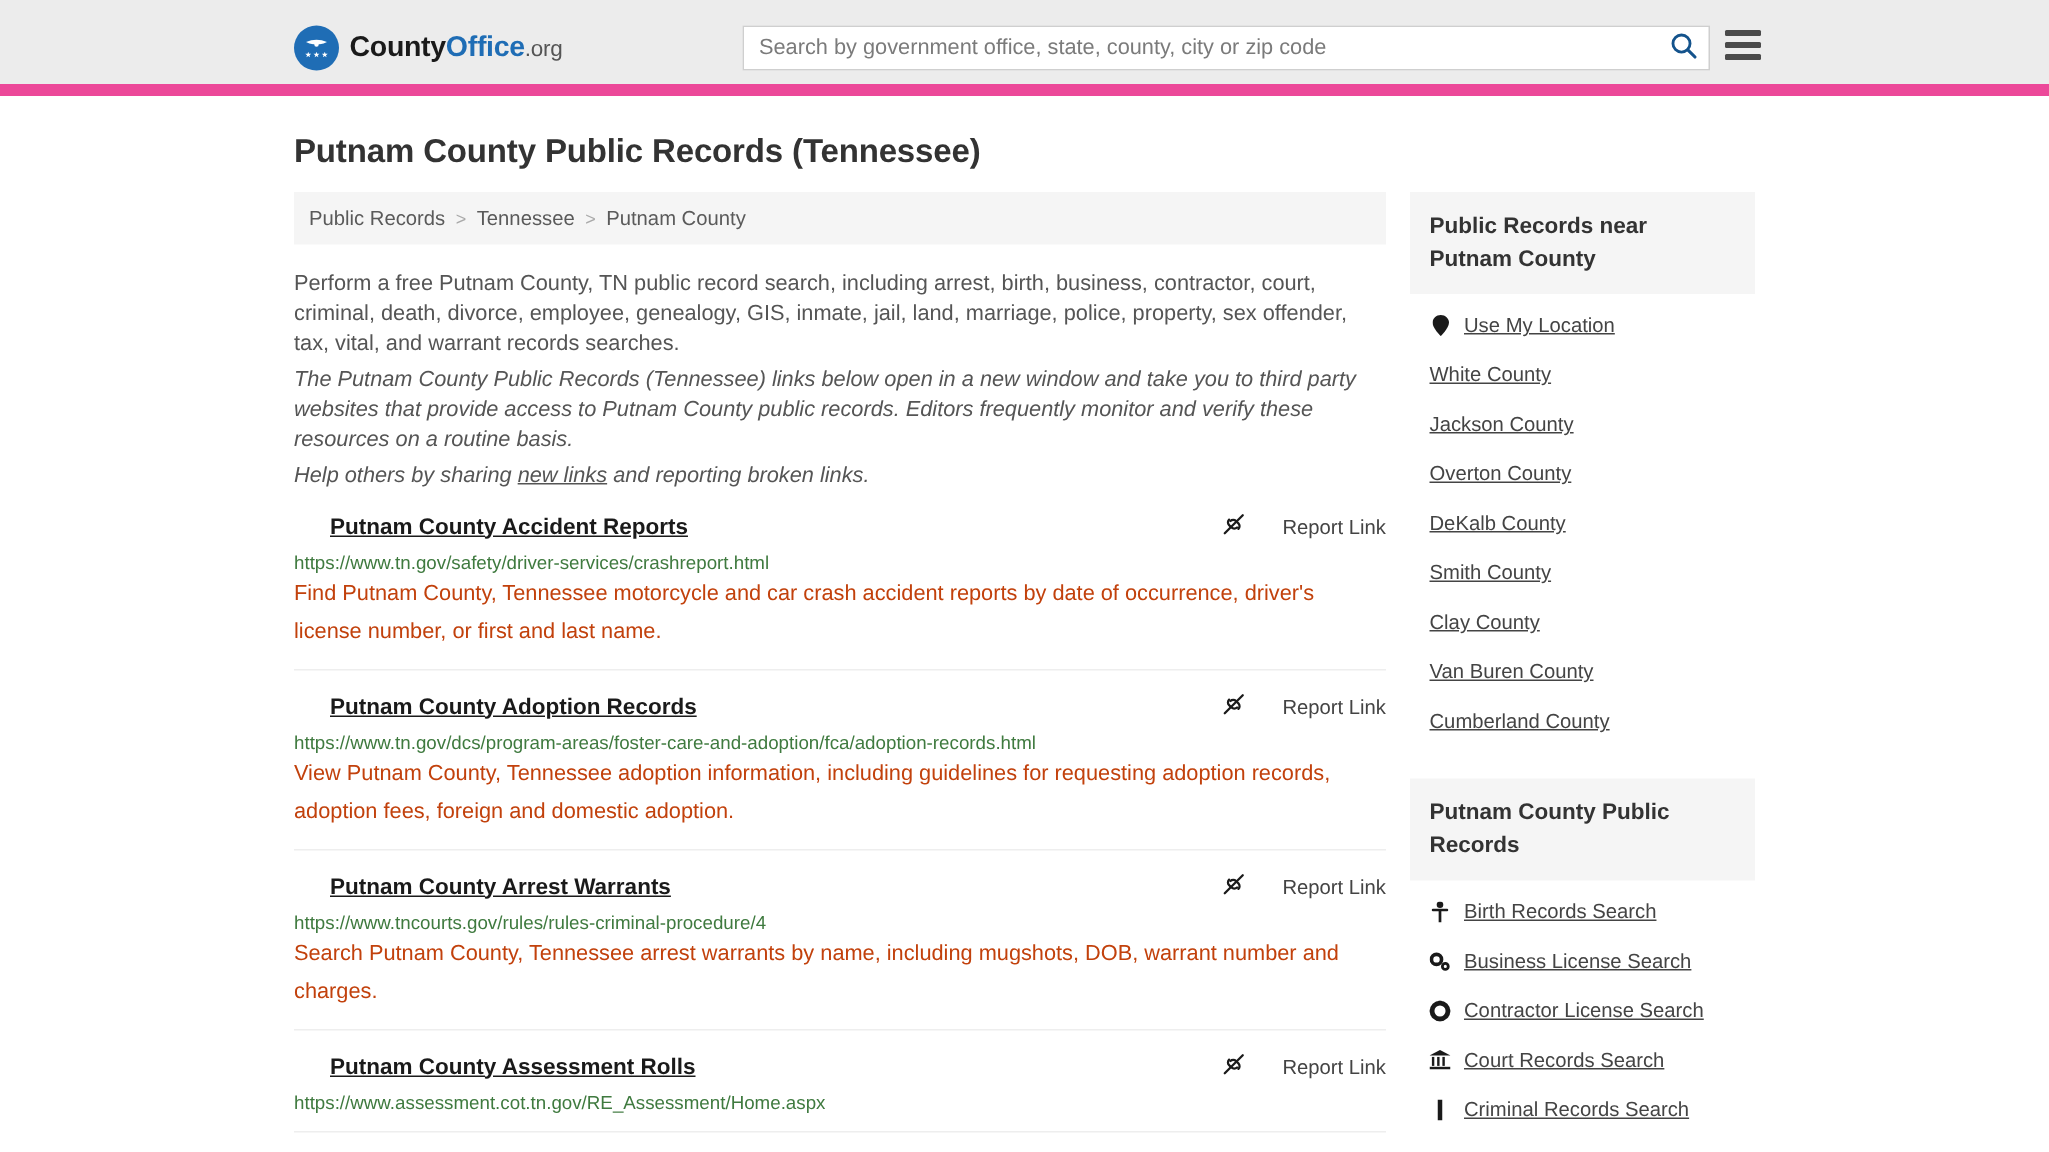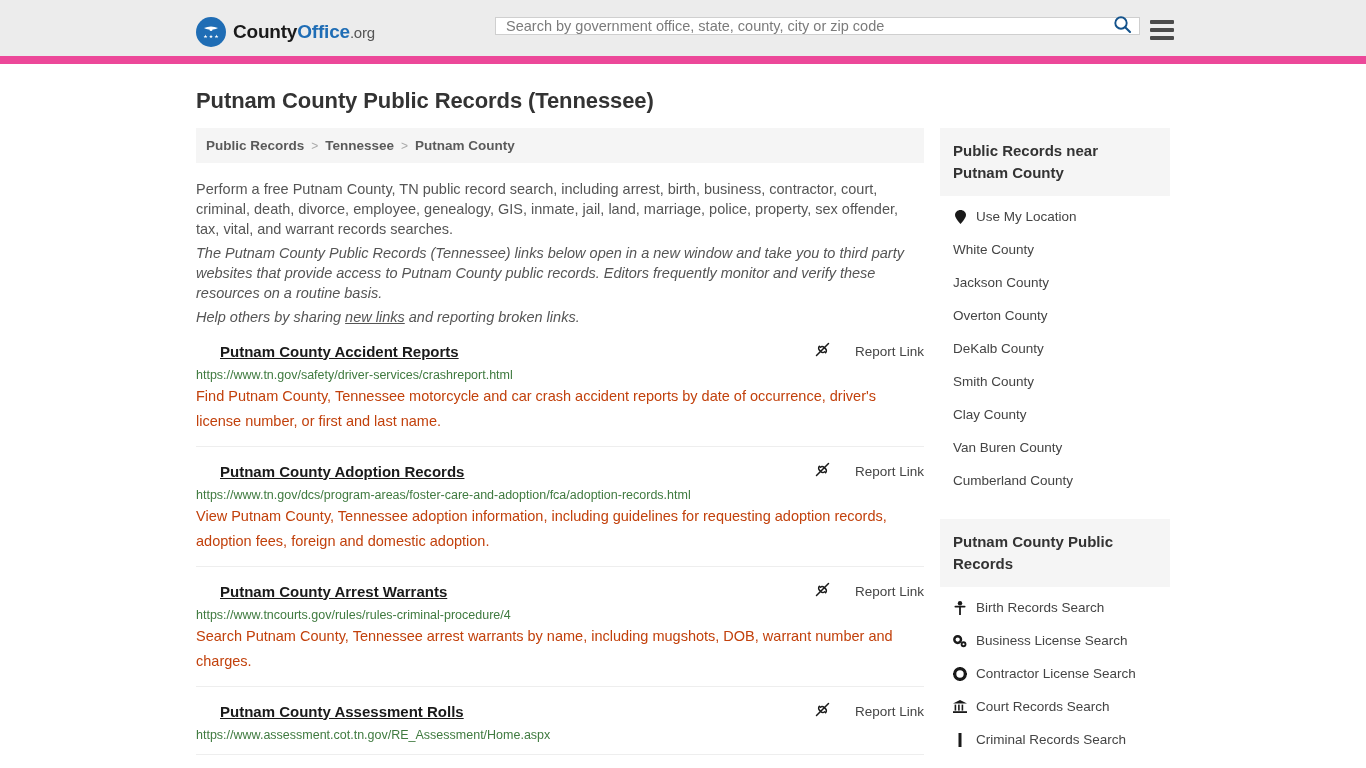--- a/index.html
+++ b/index.html
@@ -44,21 +44,21 @@
   }
   .logo-text .b { color: #1f6db5; font-weight: bold; }
   .logo-text .n { font-weight: bold; }
   .logo-text .org { font-size: 15px; color: #555; }
 
   .search-wrap {
     position: absolute;
     left: 495px;
     top: 17px;
     width: 645px;
-    height: 18px;
+    height: 30px;
     background: #ffffff;
     border: 1px solid #cfcfcf;
     display: flex;
     align-items: center;
   }
   .search-input {
     flex: 1;
     border: 0;
     outline: 0;
     height: 100%;
@@ -110,21 +110,21 @@
   .breadcrumb {
     background: #f5f5f5;
     padding: 10px 10px;
     font-size: 13.5px;
     color: #5a5a5a;
     display: flex;
     align-items: center;
     gap: 7px;
     flex-wrap: wrap;
   }
-  .breadcrumb a { color: #5a5a5a; text-decoration: none; cursor: pointer; font-weight: bold; }
+  .breadcrumb a { color: #5a5a5a; text-decoration: none; cursor: pointer; }
   .breadcrumb .sep { color: #a9a9a9; font-size: 12px; }
 
   
   .intro {
     font-size: 14.5px;
     line-height: 20px;
     color: #555555;
     margin: 16px 0 0 0;
   }
   .intro + .intro { margin-top: 4px; font-style: italic; }
@@ -190,20 +190,21 @@
   .side-list { padding: 4px 0 0 13px; }
   .side-item {
     display: flex;
     align-items: center;
     gap: 9px;
     padding: 9px 0;
     font-size: 13.5px;
   }
   .side-item a {
     color: #444444;
+    text-decoration: underline;
     cursor: pointer;
   }
   .side-ico {
     width: 14px;
     display: inline-flex;
     justify-content: center;
     align-items: center;
     flex-shrink: 0;
     color: #1a1a1a;
   }

